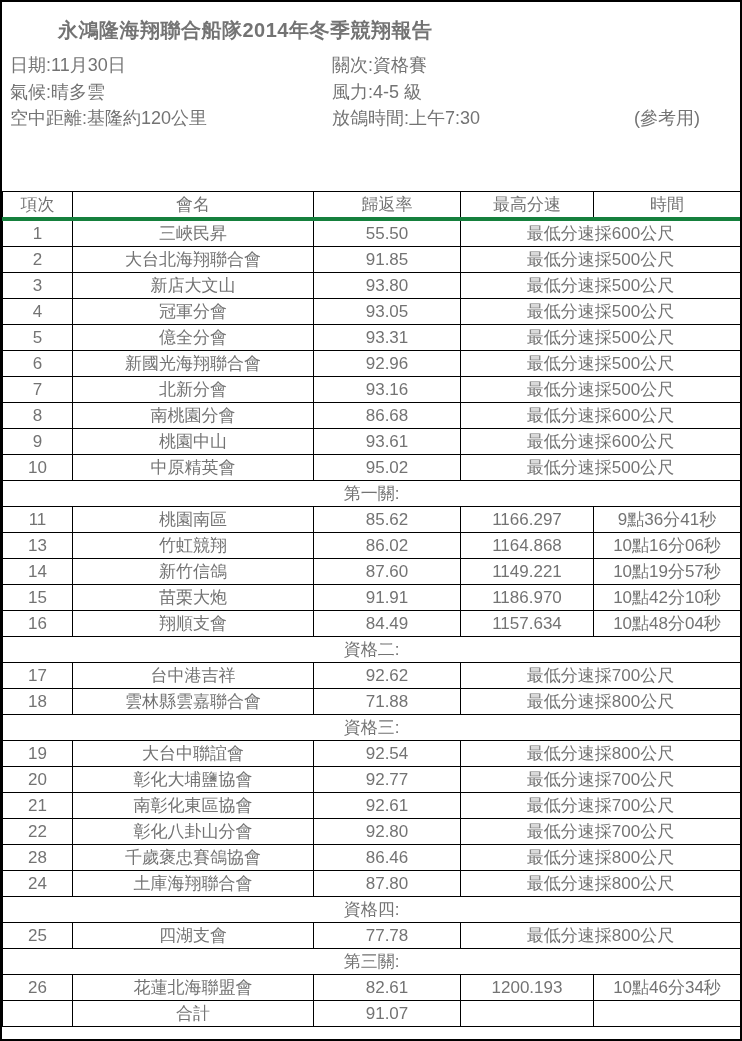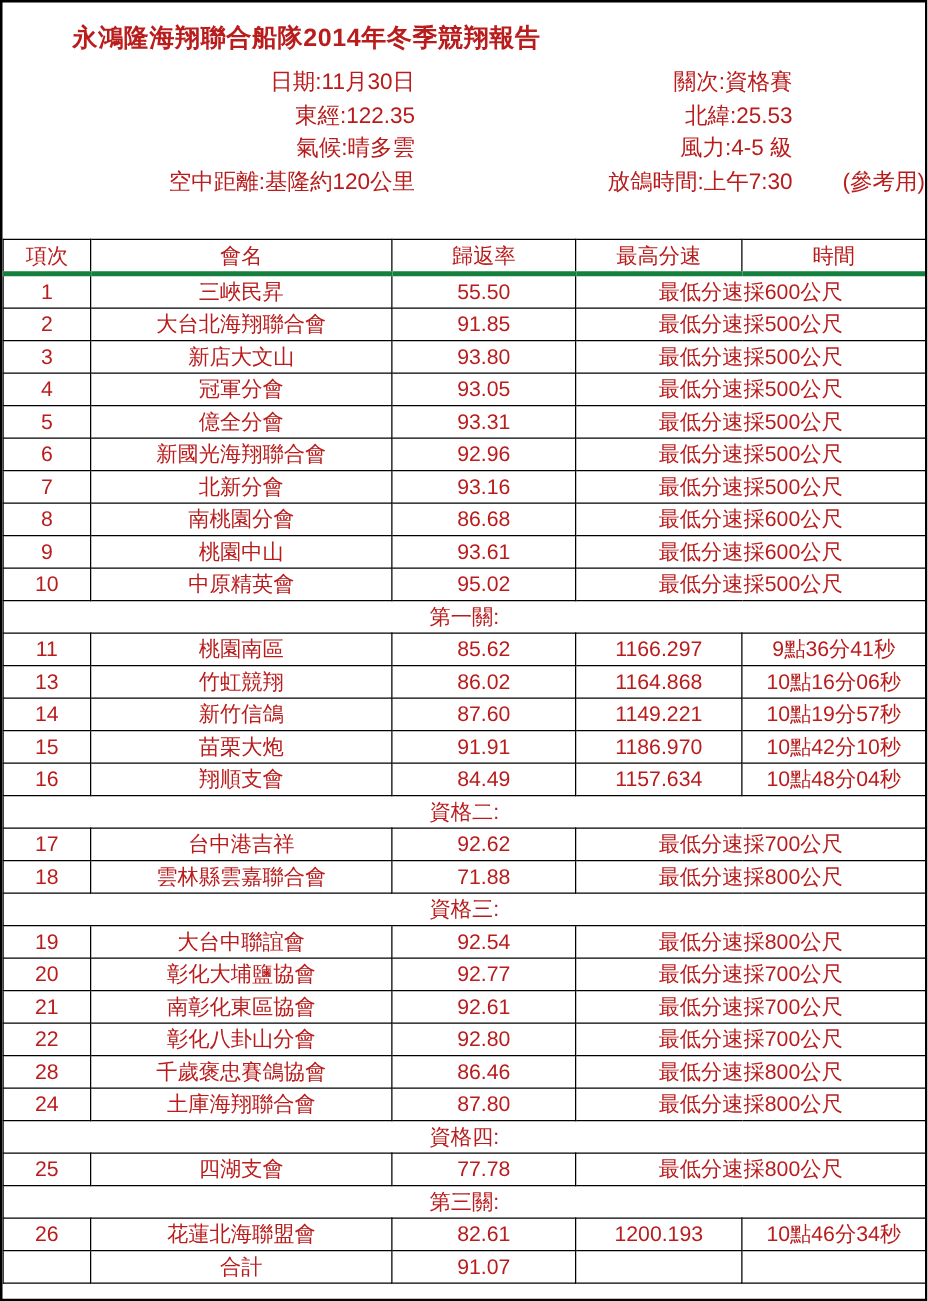--- a/index.html
+++ b/index.html
@@ -1,37 +1,36 @@
 <!DOCTYPE html>
 <html><head>
 <meta charset="utf-8">
 <style>
   * { margin:0; padding:0; box-sizing:border-box; }
   body { background:#fff; }
   .page {
     width:742px; height:1041px;
-    background:#fff; color:#b91c1c;
+    background:#fff; color:#737373;
     border:2px solid #000;
     font-family:"Liberation Sans", sans-serif;
     overflow:hidden;
   }
   .title {
     height:50px;
     padding:15px 0 0 56px;
     font-size:20px;
     font-weight:bold;
     letter-spacing:0.5px;
   }
   .info { padding-left:8px; font-size:18px; height:139px; }
   .info-row {
     display:grid;
     grid-template-columns:322px 302px 1fr;
     line-height:26.5px; height:26.5px;
     white-space:nowrap;
-    text-align:right;
   }
   table.results {
     width:738px;
     table-layout:fixed;
     border-collapse:collapse;
   }
   table.results th, table.results td {
     border:1px solid #000;
     font-size:17px;
     font-weight:normal;
@@ -49,25 +48,20 @@
 <body>
 
 <div class="page">
 
   <div class="title">永鴻隆海翔聯合船隊2014年冬季競翔報告</div>
 
   <div class="info">
     <div class="info-row">
       <span>日期:11月30日</span>
       <span>關次:資格賽</span>
-      <span></span>
-    </div>
-    <div class="info-row">
-      <span>東經:122.35</span>
-      <span>北緯:25.53</span>
       <span></span>
     </div>
     <div class="info-row">
       <span>氣候:晴多雲</span>
       <span>風力:4-5 級</span>
       <span></span>
     </div>
     <div class="info-row">
       <span>空中距離:基隆約120公里</span>
       <span>放鴿時間:上午7:30</span>

